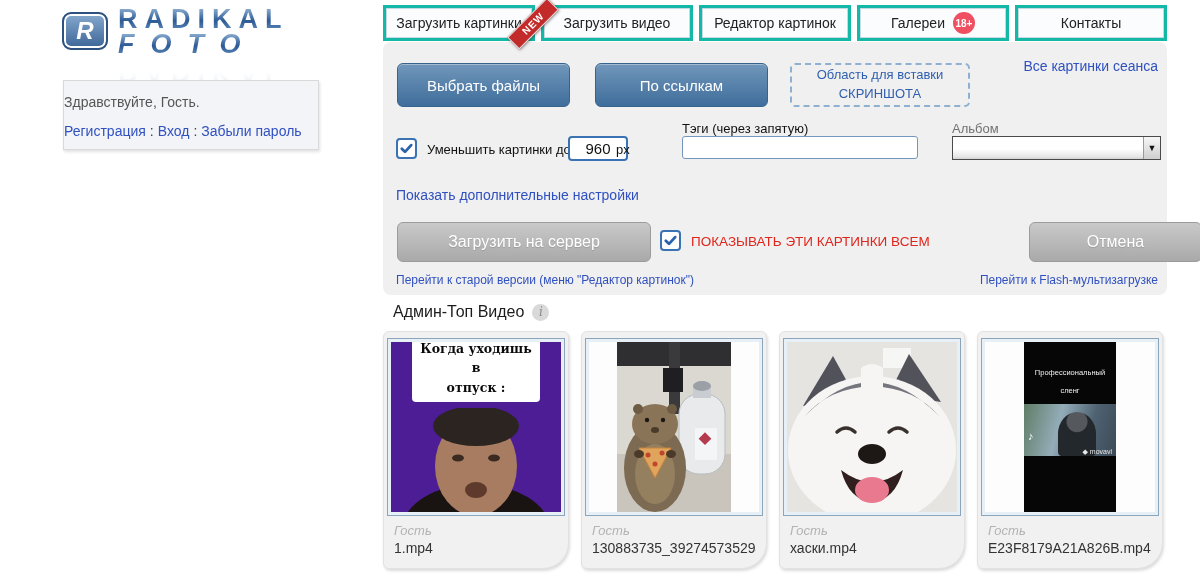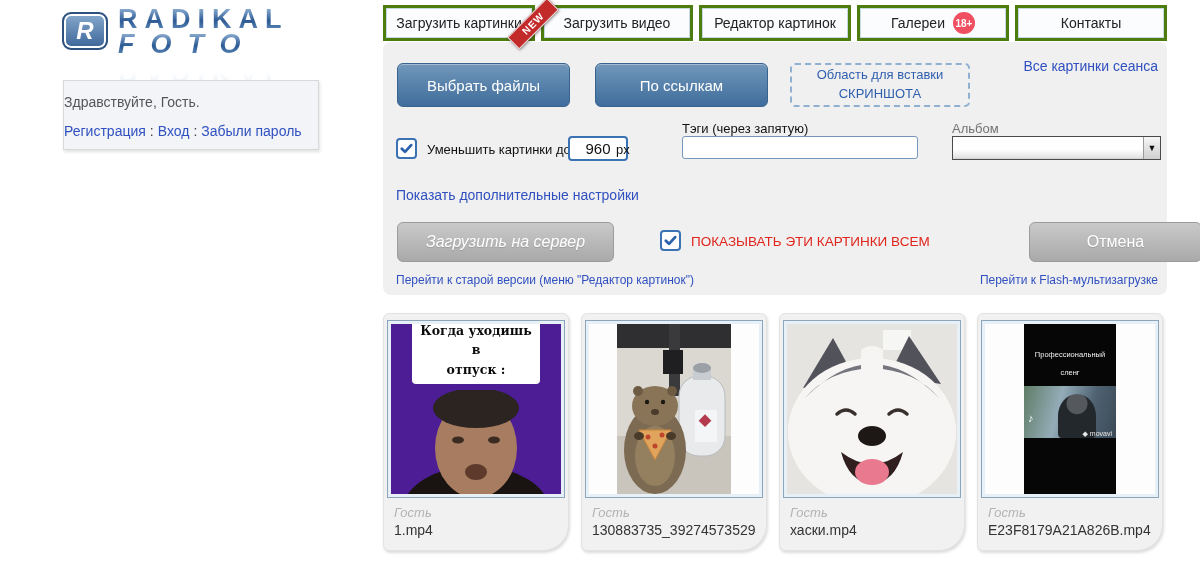--- a/index.html
+++ b/index.html
@@ -27,21 +27,21 @@
   
   .user-box { position:absolute; left:63px; top:80px; width:256px; height:70px; background:#f2f4f7;
     border:1px solid #d9d9d9; box-shadow:1px 2px 3px rgba(0,0,0,.12); text-align:left; }
   .greeting { margin-top:13px; font-size:14px; color:#555; }
   .auth-links { margin-top:13px; font-size:14px; color:#444; }
   .auth-links a { color:#3050c0; text-decoration:none; cursor:pointer; }
   .sep { margin:0 4px; color:#444; }
 
   
   .nav { position:absolute; left:383px; top:5px; width:784px; height:36px; display:flex; gap:6px; }
-  .tab-outer { flex:1; background:#4d7c0f; padding:3px; cursor:pointer; }
+  .tab-outer { flex:1; background:#14b8a6; padding:3px; cursor:pointer; }
   .tab { position:relative; height:100%; background:#fafcfe; border:1px solid #c6d8e4; font-size:14px; color:#222;
     display:flex; align-items:center; justify-content:center; gap:8px; }
   .new-ribbon { position:absolute; left:122px; top:10px; transform:rotate(-45deg); background:#c32b2b; color:#fff;
     font-size:10px; font-weight:bold; letter-spacing:1px; padding:2px 14px; border:1px solid #e6e6e6;
     box-shadow:0 1px 3px rgba(0,0,0,.45); z-index:5; }
   .badge-18 { width:22px; height:22px; border-radius:50%; background:#ef4f60; color:#fff; font-size:10px;
     font-weight:bold; display:flex; align-items:center; justify-content:center; }
 
   
   .panel { position:absolute; left:383px; top:42px; width:784px; height:253px; background:#f0f0f0; border-radius:8px; }
@@ -72,21 +72,21 @@
     background:linear-gradient(#fff 55%,#e6e6e6 90%,#d2d2d2); display:flex; cursor:pointer; }
   .album-value { flex:1; }
   .album-arrow { width:17px; border-left:1px solid #9a9a9a; background:linear-gradient(#f6f6f6,#cfcfcf);
     display:flex; align-items:center; justify-content:center; font-size:9px; color:#111; }
 
   .more-link { position:absolute; left:13px; top:145px; font-size:14px; color:#3050c0; text-decoration:none; cursor:pointer; }
 
   .btn-gray { position:absolute; height:40px; border-radius:6px; border:1px solid #9c9c9c; color:#fff; font-size:16px;
     background:linear-gradient(#c9c9c9,#a9a9a9); text-shadow:0 1px 1px rgba(0,0,0,.15);
     display:flex; align-items:center; justify-content:center; cursor:pointer; }
-  .btn-upload { left:14px; top:180px; width:217px;font-style:italic; }
+  .btn-upload { left:14px; top:180px; width:254px; }
   .btn-cancel { left:602px; top:180px; width:173px;margin-left:44px; }
   .cb-show { left:277px; top:188px; }
   .show-label { position:absolute; left:308px; top:192px; font-size:13.5px; color:#e0251c; }
 
   .old-link { position:absolute; left:13px; top:231px; font-size:12px; color:#3050c0; text-decoration:none; cursor:pointer; }
   .flash-link { position:absolute; right:9px; top:231px; font-size:12px; color:#3050c0; text-decoration:none; cursor:pointer; }
 
   
   .videos { position:absolute; left:383px; top:303px; width:784px; }
   .videos-head { display:flex; align-items:center; gap:8px; padding-left:10px; font-size:16px; color:#1c1c1c; }
@@ -207,20 +207,24 @@
         </svg>
     </span>
     <span class="show-label">ПОКАЗЫВАТЬ ЭТИ КАРТИНКИ ВСЕМ</span>
     <button class="btn-gray btn-cancel">Отмена</button>
 
     <a class="old-link">Перейти к старой версии (меню "Редактор картинок")</a>
     <a class="flash-link">Перейти к Flash-мультизагрузке</a>
   </div>
 
   <div class="videos">
+    <div class="videos-head">
+      <span>Админ-Топ Видео</span>
+      <span class="info-icon">i</span>
+    </div>
     <div class="cards">
 
       <div class="card">
         <div class="frame">
           <div class="thumb-area">
             <div class="thumb1">
               <svg width="170" height="120" viewBox="0 0 170 120">
                 <ellipse cx="85" cy="122" rx="74" ry="46" fill="#191412"></ellipse>
                 <ellipse cx="85" cy="58" rx="41" ry="50" fill="#a87c60"></ellipse>
                 <ellipse cx="85" cy="18" rx="43" ry="20" fill="#2b2420"></ellipse>

